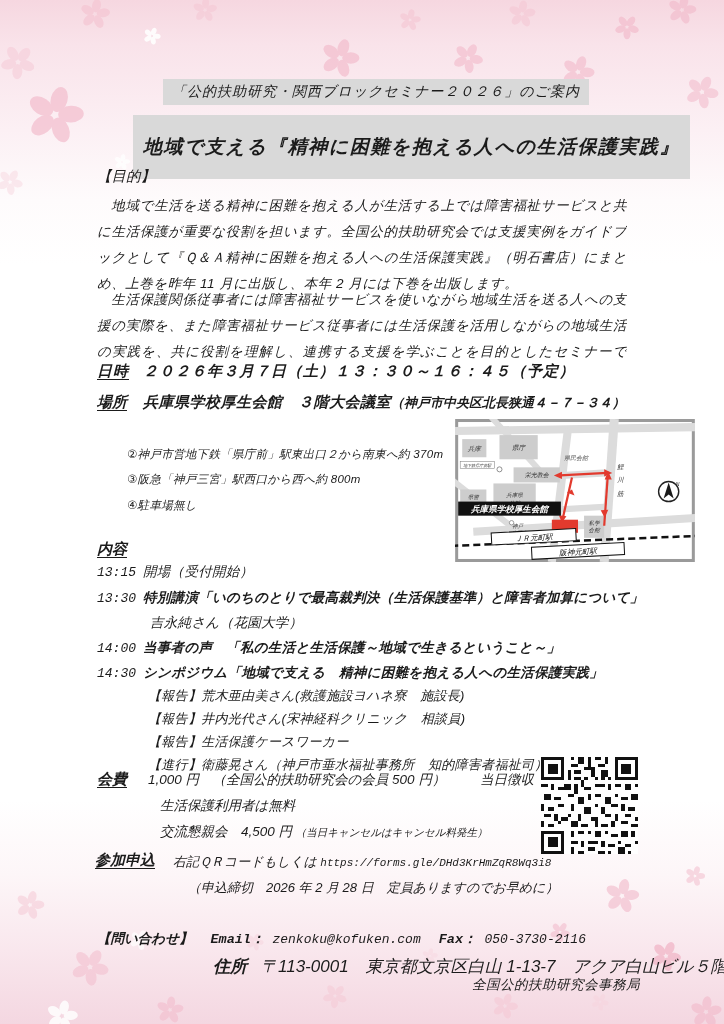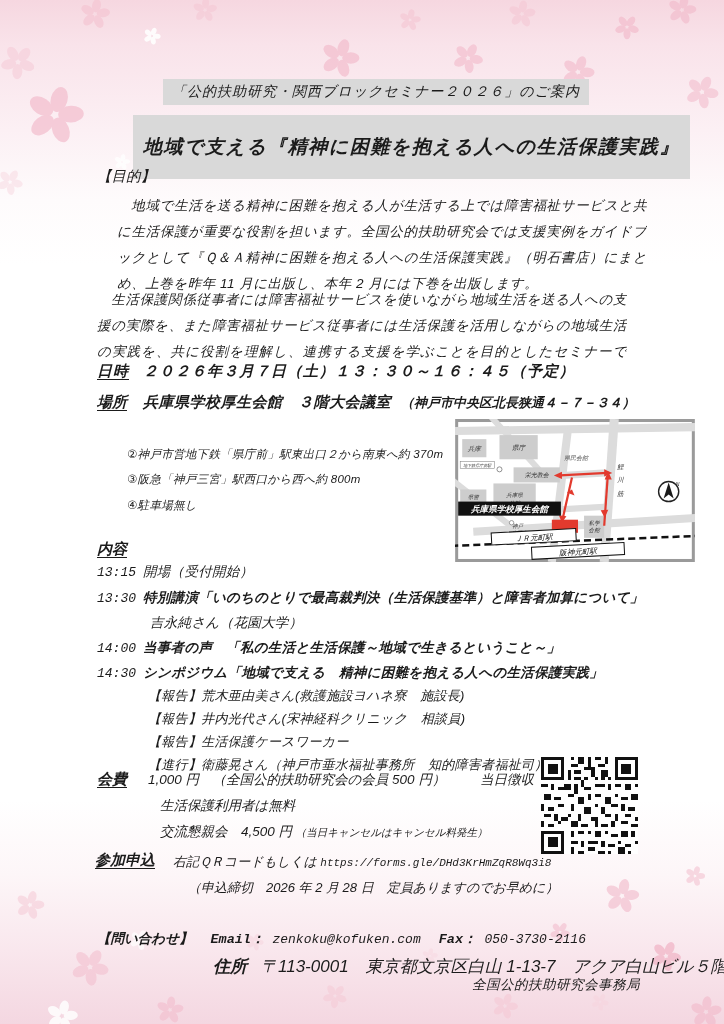--- a/index.html
+++ b/index.html
@@ -14,29 +14,29 @@
   .abs{position:absolute;z-index:2;white-space:nowrap;}
   .hl{background:#d9d9d9;}
   .b{font-weight:bold;}
   .mono{font-family:"Liberation Mono","DejaVu Sans Mono",monospace;}
 
   .notice{left:163px;top:79px;font-size:14px;letter-spacing:1px;padding:4px 9px;}
   .title{left:133px;top:115px;font-size:19px;font-weight:bold;letter-spacing:1.5px;padding:19px 10px;}
   .purpose-h{left:97px;top:167px;font-size:14.5px;}
   .para{left:97px;width:530px;font-size:13.5px;line-height:26px;white-space:normal;
         overflow:hidden;letter-spacing:.5px;text-align:justify;}
-  .para1{top:193px;height:106px;margin-left:20px;}
+  .para1{top:193px;height:106px;}
   .para2{top:287px;height:80px;}
 
   .sec-label{font-size:15px;font-weight:bold;text-decoration:underline;text-underline-offset:3px;}
   .dt-row{left:97px;top:362px;font-size:15px;font-weight:bold;letter-spacing:1px;}
   .dt-row .val{margin-left:14px;}
   .venue-row{left:97px;top:393px;font-weight:bold;}
   .venue-row .name{font-size:15px;margin-left:16px;letter-spacing:.5px;}
-  .venue-row .addr{font-size:13px;margin-left:10px;}
+  .venue-row .addr{font-size:13px;}
   .access{font-size:11.5px;left:127px;letter-spacing:.3px;}
 
   .naiyo{left:97px;top:540px;}
   .prow{left:97px;font-size:13.5px;}
   .ptime{font-family:"Liberation Mono","DejaVu Sans Mono",monospace;font-size:13px;display:inline-block;width:46px;}
   .ptitle{font-weight:bold;letter-spacing:.3px;}
   .pplain{letter-spacing:.3px;}
   .psub{left:150px;font-size:13.5px;letter-spacing:.3px;}
   .speaker{left:148px;font-size:13px;letter-spacing:.3px;}
 

